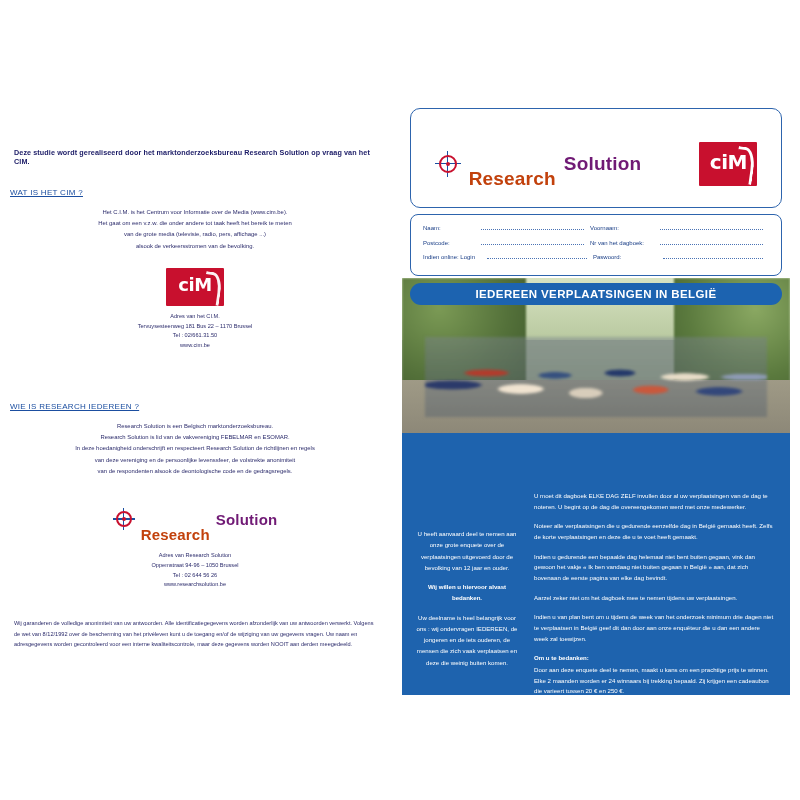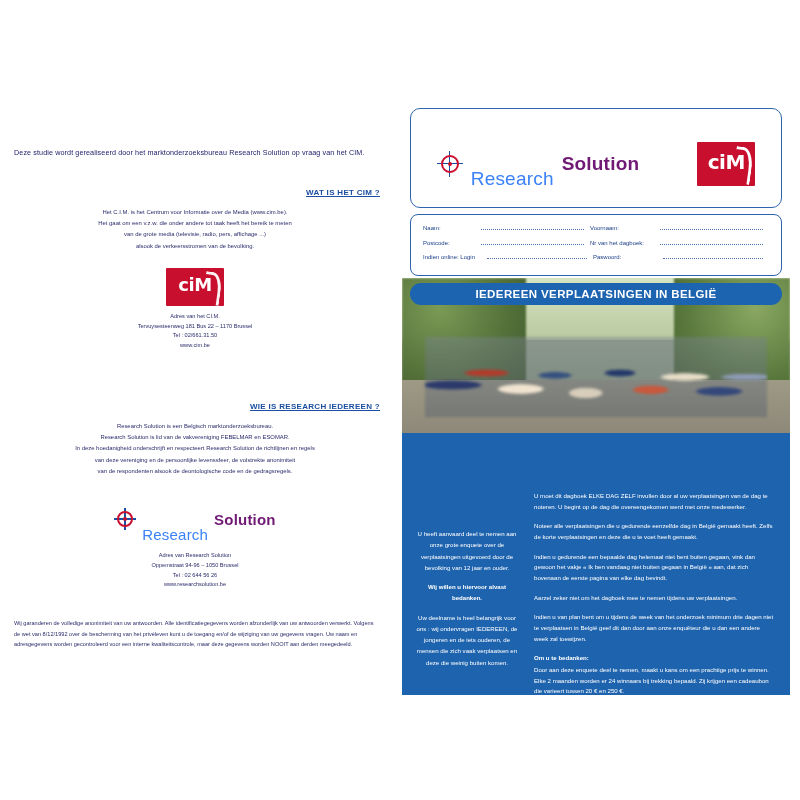--- a/index.html
+++ b/index.html
@@ -24,29 +24,29 @@
     height: 545px;
     color: #2b2b6b;
   }
 
   .lp-headline {
     position: absolute;
     left: 4px;
     top: 8px;
     width: 360px;
     font-size: 7.2px;
-    font-weight: normal;
+    font-weight: bold;
     color: #1b1b66;
     letter-spacing: .1px;
   }
 
   .lp-title {
-    text-align: right;
+    text-align: left;
     font-size: 8px;
-    font-weight: bold;
+    font-weight: normal;
     color: #1b4ea0;
     text-decoration: underline;
     letter-spacing: .3px;
   }
 
   .lp-body {
     text-align: center;
     font-size: 5.9px;
     line-height: 1.9;
     color: #2b2b6b;
@@ -137,22 +137,22 @@
     border-radius: 50%;
   }
   .rs-mark .bar-h, .rs-mark .bar-v {
     position: absolute;
     background: #1b4ea0;
   }
   .rs-mark .bar-h { left: 0; top: 10px; width: 22px; height: 1.6px; }
   .rs-mark .bar-v { left: 10px; top: 0; width: 1.6px; height: 22px; }
   .rs-word-bold {
     font-size: 15px;
-    font-weight: normal;
-    color: #3b82f6;
+    font-weight: bold;
+    color: #c2410c;
     letter-spacing: .2px;
     margin-top: 31px;
   }
   .rs-word-light {
     font-size: 15px;
     font-weight: bold;
     color: #701a75;
     letter-spacing: .2px;
   }
 

